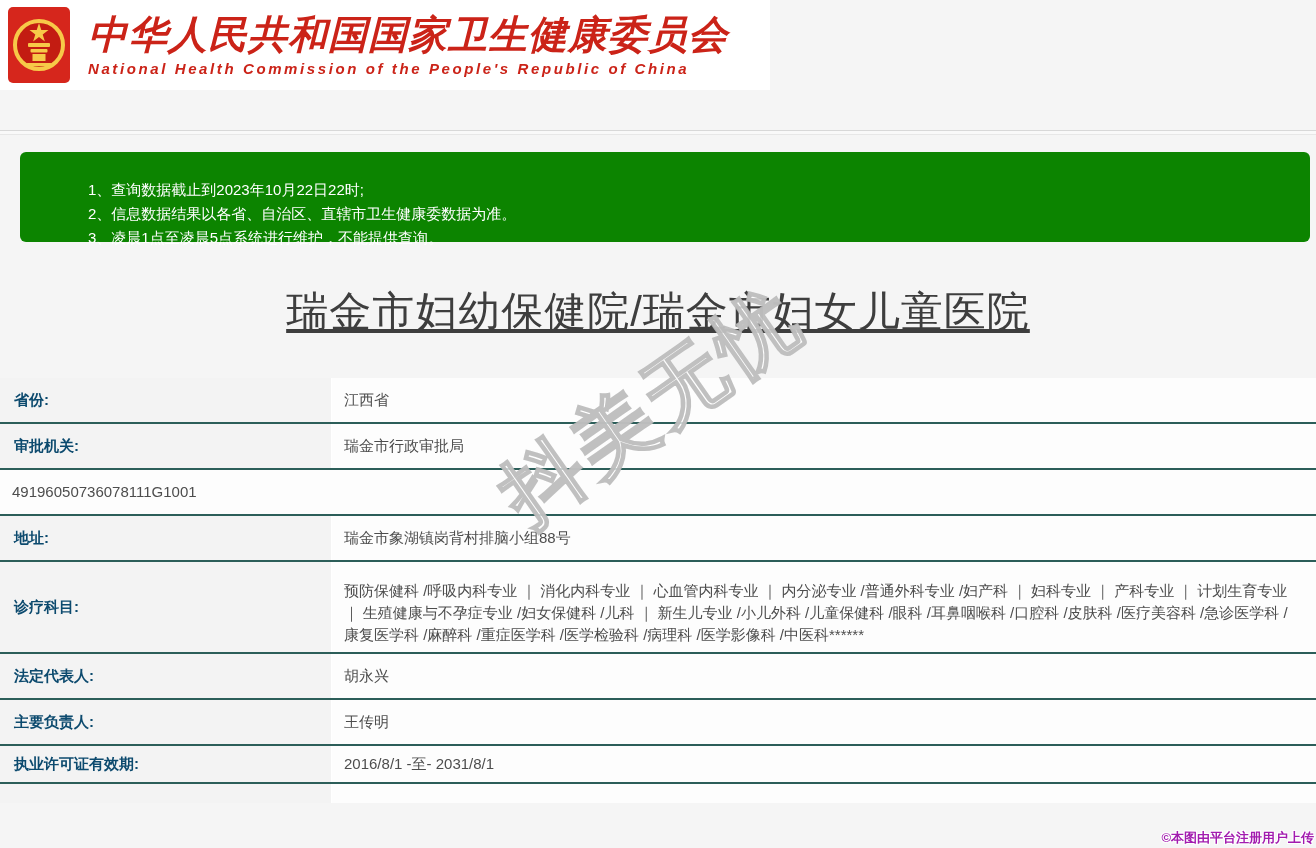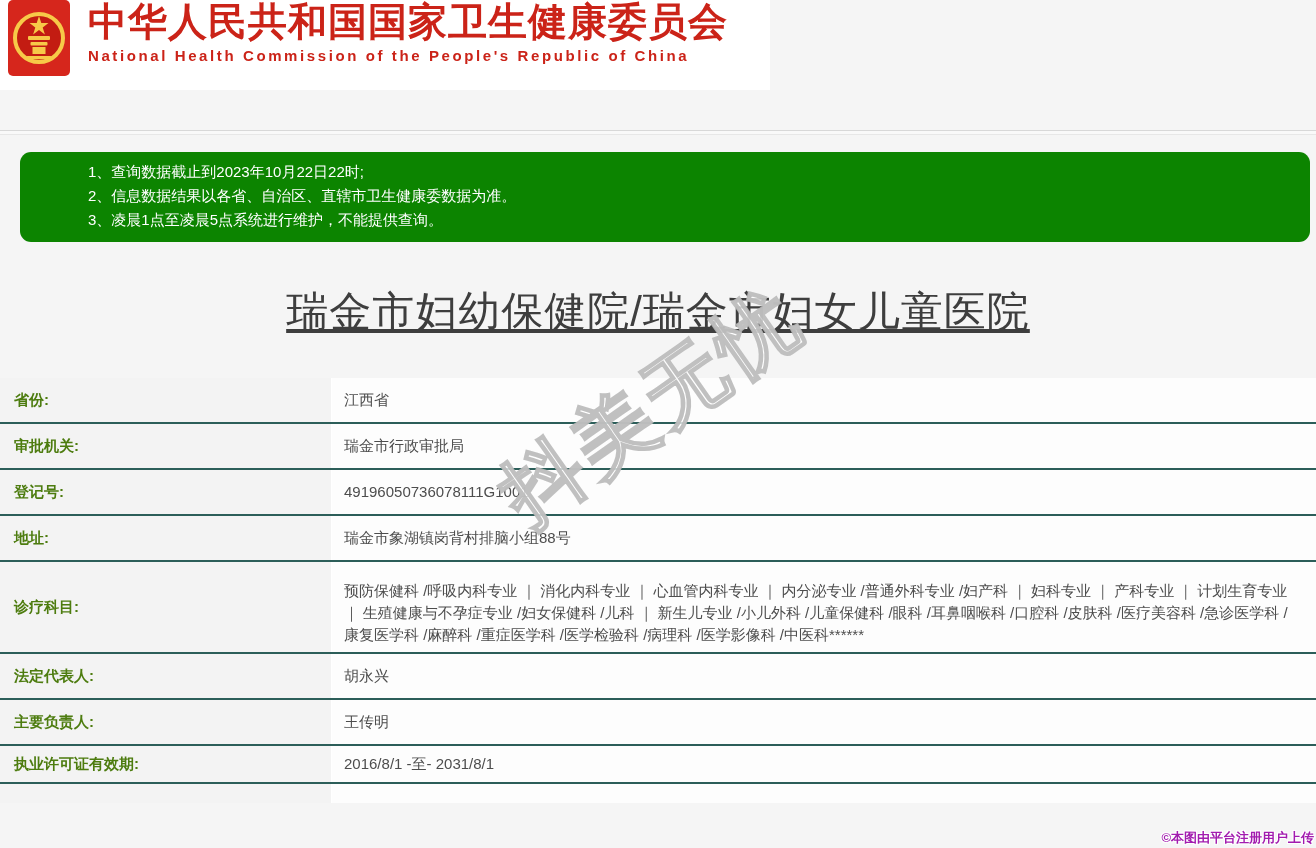--- a/index.html
+++ b/index.html
@@ -15,43 +15,43 @@
   body{
     position:relative;
     background:var(--page-bg);
     overflow:hidden;
     font-family:"Liberation Sans","DejaVu Sans",sans-serif;
     color:#4a4a4a;
   }
   
   .header-band{
     position:absolute;top:0;left:0;width:770px;height:90px;
-    background:#ffffff;display:flex;
+    background:#ffffff;display:flex;align-items:center;font-style:italic;
   }
   .emblem{width:62px;height:76px;margin-left:8px;flex:0 0 auto;}
   .header-titles{margin-left:18px;}
   .header-title-cn{
     font-size:39px;font-weight:bold;color:var(--red);
     letter-spacing:1px;line-height:44px;white-space:nowrap;
   }
   .header-title-en{
     font-size:15px;font-weight:bold;color:var(--red);
     letter-spacing:2.6px;margin-top:3px;white-space:nowrap;
   }
   .top-divider{
     position:absolute;top:130px;left:0;width:1316px;height:5px;
     background:#f9f9f9;
     border-top:1px solid #d8d8d8;border-bottom:1px solid #e7e7e7;
   }
   
   .notice{
     position:absolute;top:152px;left:20px;width:1290px;height:90px;
-    background:var(--green);border-radius:11px;
+    background:var(--green);border-radius:6px;
     color:#ffffff;font-size:15px;line-height:24px;
-    padding:8px 0 0 68px;
+    padding:26px 0 0 68px;
   }
   .notice div{white-space:nowrap;}
   
   .page-title{
     position:absolute;top:284px;left:0;width:1316px;
     text-align:center;font-size:42px;font-weight:400;color:#3e3e3e;
     letter-spacing:1px;
     text-decoration:underline;
   }
   
@@ -61,21 +61,21 @@
   .row{
     display:flex;width:100%;height:46px;
     border-bottom:2px solid var(--line);
   }
   .row.tall{height:92px;}
   .row.last{height:38px;}
   .row.partial{height:19px;border-bottom:none;}
   .cell-label{
     width:332px;flex:0 0 auto;background:var(--label-bg);
     display:flex;align-items:center;padding-left:14px;
-    font-size:15px;font-weight:bold;color:#4d7c0f;
+    font-size:15px;font-weight:bold;color:#0c4a6e;
     border-right:1px solid #ffffff;
   }
   .cell-value{
     flex:1;background:var(--value-bg);
     display:flex;align-items:center;padding:0 18px 0 12px;
     font-size:15px;color:#4d4d4d;line-height:22px;
   }
   .row.tall .cell-value{align-items:flex-start;padding-top:18px;}
   
   .wm-center{
@@ -127,21 +127,20 @@
     <div class="cell-label">省份:</div>
     <div class="cell-value">江西省</div>
   </div>
 
   <div class="row">
     <div class="cell-label">审批机关:</div>
     <div class="cell-value">瑞金市行政审批局</div>
   </div>
 
   <div class="row">
-    <div class="cell-label">登记号:</div>
     <div class="cell-value">49196050736078111G1001</div>
   </div>
 
   <div class="row">
     <div class="cell-label">地址:</div>
     <div class="cell-value">瑞金市象湖镇岗背村排脑小组88号</div>
   </div>
 
   <div class="row tall">
     <div class="cell-label">诊疗科目:</div>

